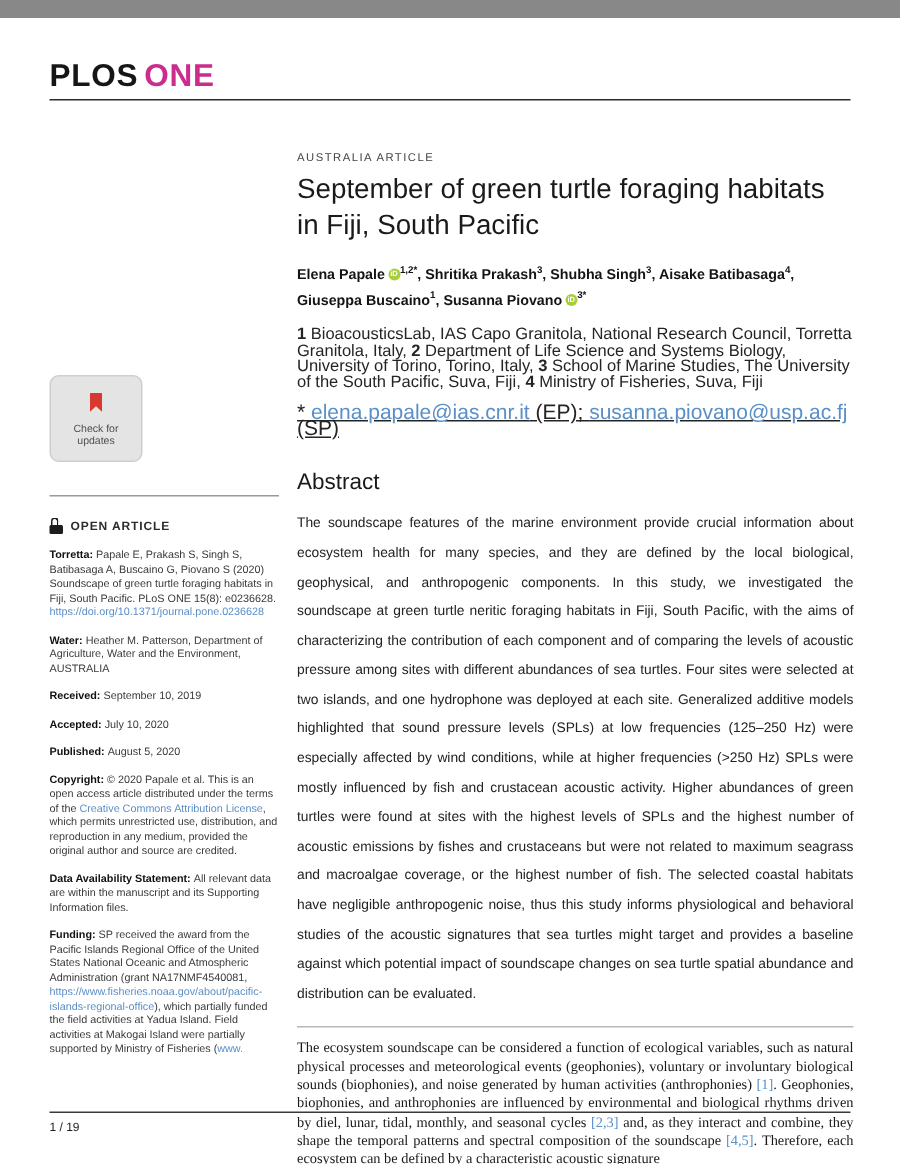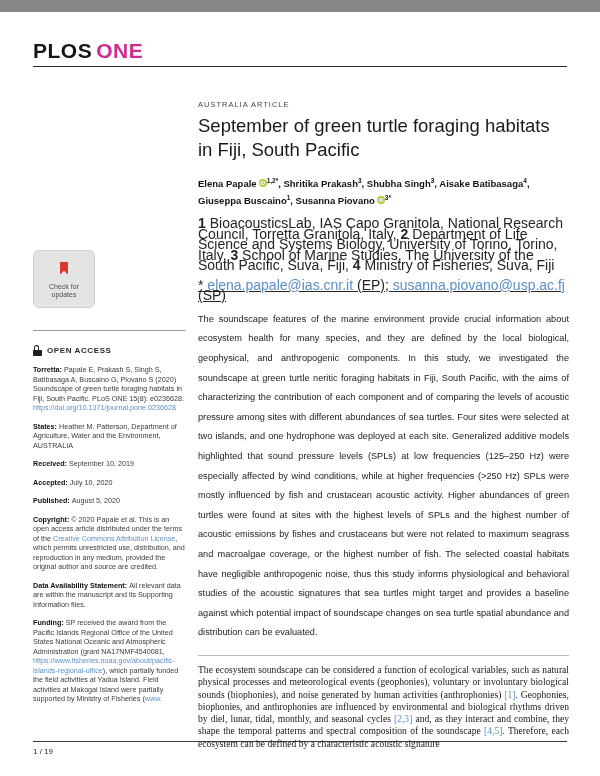--- a/index.html
+++ b/index.html
@@ -42,21 +42,21 @@
   .main { position:absolute; left:198px; top:88px; width:371px; }
   .kicker { font-size:7.5px; letter-spacing:1px; color:#454545; }
   .title { margin-top:5px; font-size:18.5px; line-height:24px; font-weight:400; color:#1a1a1a; }
   .authors { margin-top:12px; font-size:9.5px; font-weight:bold; line-height:14px; color:#141414; }
   .authors sup { font-size:6.5px; }
   .orcid {
     display:inline-block; width:8px; height:8px; border-radius:50%; background:#a6ce39;
     color:#fff; font-size:5px; line-height:8px; text-align:center; font-weight:bold;
     vertical-align:2px; margin-left:2px; cursor:pointer;
   }
-  .affiliations { margin-top:10px; font-size:14px; line-height:10.5px; color:#242424; }
+  .affiliations { margin-top:10px; font-size:11px; line-height:10.5px; color:#242424; }
   .correspond { margin-top:9px; font-size:14px; line-height:10.5px; color:#242424;text-decoration:underline; }
   .abs-heading { margin-top:23px; font-size:15px; font-weight:400; color:#1a1a1a; }
   .abs-body { margin-top:9px; font-size:9.2px; line-height:19.6px; text-align:justify; color:#222; }
   .abs-rule { margin-top:12px; width:371px; height:1px; background:#b8b8b8; }
   .intro-heading { margin-top:37px; font-size:12.5px; font-weight:bold; color:#161616; }
   .intro-body {
     margin-top:8px; font-family:"Liberation Serif", serif;
     font-size:9.6px; line-height:12.3px; text-align:justify; color:#191919;
   }
 
@@ -89,29 +89,29 @@
       </span>
     </div>
 
     <div class="side-rule"></div>
 
     <div class="oa-row">
       <span class="lock">
         <span class="lock-shackle"></span>
         <span class="lock-body"></span>
       </span>
-      <span class="oa-text">OPEN ACCESS</span>
+      <span class="oa-text">OPEN ARTICLE</span>
     </div>
 
     <p class="side-par">
       <b>Torretta: </b><span>Papale E, Prakash S, Singh S, Batibasaga A, Buscaino G, Piovano S (2020) Soundscape of green turtle foraging habitats in Fiji, South Pacific. PLoS ONE 15(8): e0236628. </span><a class="lnk">https://doi.org/10.1371/journal.pone.0236628</a>
     </p>
 
     <p class="side-par">
-      <b>States: </b><span>Heather M. Patterson, Department of Agriculture, Water and the Environment, AUSTRALIA</span>
+      <b>Water: </b><span>Heather M. Patterson, Department of Agriculture, Water and the Environment, AUSTRALIA</span>
     </p>
 
     <p class="side-par">
       <b>Received: </b><span>September 10, 2019</span>
     </p>
 
     <p class="side-par">
       <b>Accepted: </b><span>July 10, 2020</span>
     </p>
 
@@ -141,20 +141,21 @@
     </div>
 
     <div class="affiliations">
       <b>1</b><span> BioacousticsLab, IAS Capo Granitola, National Research Council, Torretta Granitola, Italy, </span><b>2</b><span> Department of Life Science and Systems Biology, University of Torino, Torino, Italy, </span><b>3</b><span> School of Marine Studies, The University of the South Pacific, Suva, Fiji, </span><b>4</b><span> Ministry of Fisheries, Suva, Fiji</span>
     </div>
 
     <div class="correspond">
       <span>* </span><a class="lnk">elena.papale@ias.cnr.it</a><span> (EP); </span><a class="lnk">susanna.piovano@usp.ac.fj</a><span> (SP)</span>
     </div>
 
+    <h2 class="abs-heading">Abstract</h2>
     <p class="abs-body">The soundscape features of the marine environment provide crucial information about ecosystem health for many species, and they are defined by the local biological, geophysical, and anthropogenic components. In this study, we investigated the soundscape at green turtle neritic foraging habitats in Fiji, South Pacific, with the aims of characterizing the contribution of each component and of comparing the levels of acoustic pressure among sites with different abundances of sea turtles. Four sites were selected at two islands, and one hydrophone was deployed at each site. Generalized additive models highlighted that sound pressure levels (SPLs) at low frequencies (125–250 Hz) were especially affected by wind conditions, while at higher frequencies (&gt;250 Hz) SPLs were mostly influenced by fish and crustacean acoustic activity. Higher abundances of green turtles were found at sites with the highest levels of SPLs and the highest number of acoustic emissions by fishes and crustaceans but were not related to maximum seagrass and macroalgae coverage, or the highest number of fish. The selected coastal habitats have negligible anthropogenic noise, thus this study informs physiological and behavioral studies of the acoustic signatures that sea turtles might target and provides a baseline against which potential impact of soundscape changes on sea turtle spatial abundance and distribution can be evaluated.</p>
     <div class="abs-rule"></div>
 
     <p class="intro-body">
       <span>The ecosystem soundscape can be considered a function of ecological variables, such as natural physical processes and meteorological events (geophonies), voluntary or involuntary biological sounds (biophonies), and noise generated by human activities (anthrophonies) </span><a class="lnk">[1]</a><span>. Geophonies, biophonies, and anthrophonies are influenced by environmental and biological rhythms driven by diel, lunar, tidal, monthly, and seasonal cycles </span><a class="lnk">[2,3]</a><span> and, as they interact and combine, they shape the temporal patterns and spectral composition of the soundscape </span><a class="lnk">[4,5]</a><span>. Therefore, each ecosystem can be defined by a characteristic acoustic signature </span>
     </p>
   </div>
 
   <div class="footer-rule"></div>
   <div class="footer">

